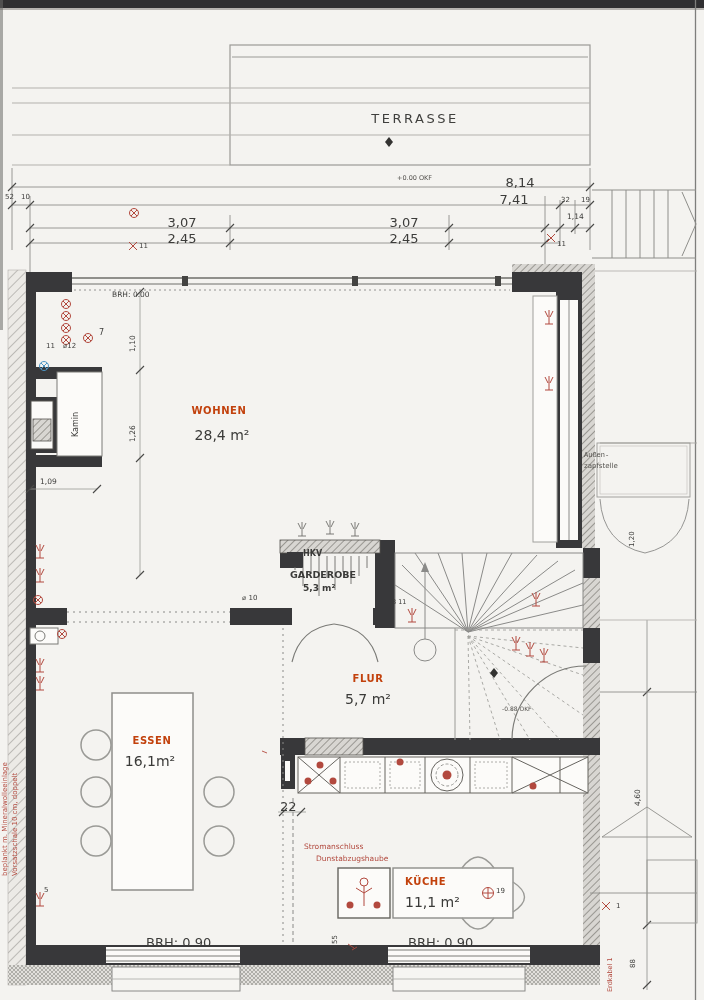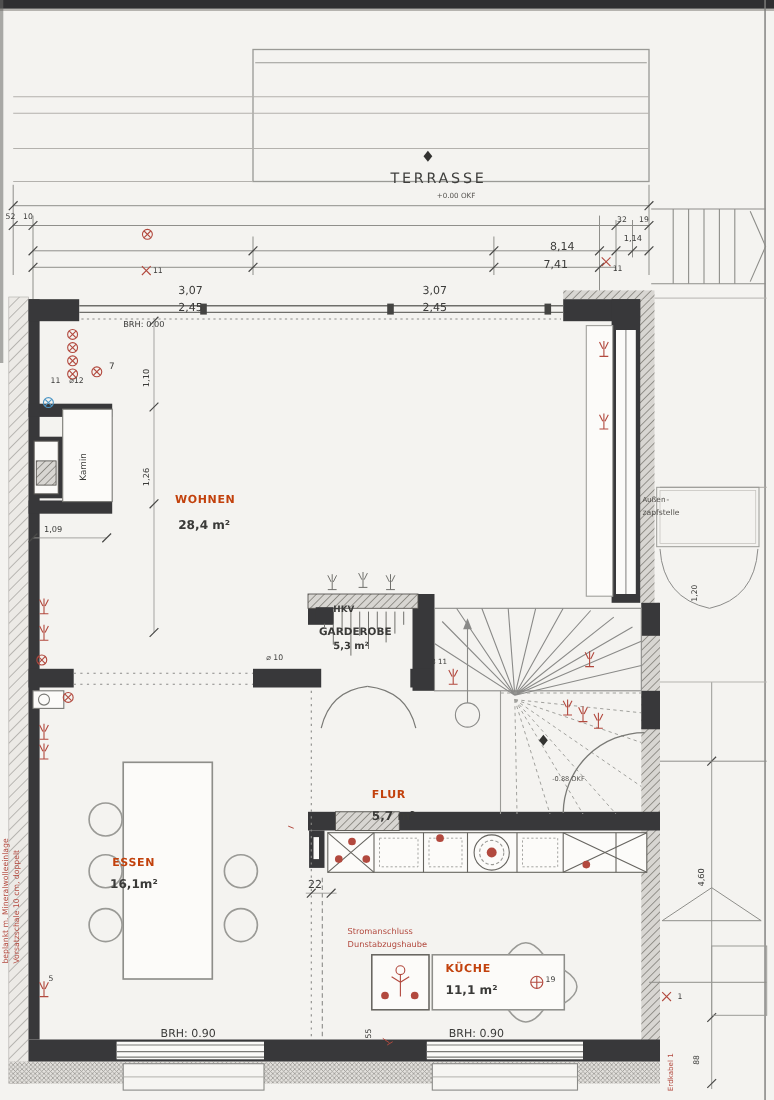--- a/index.html
+++ b/index.html
@@ -1,27 +1,27 @@
 <!DOCTYPE html>
 <html><head>
 <meta charset="utf-8">
 <style>
   html,body{margin:0;padding:0;background:#ffffff;}
   .plan{position:relative;width:704px;height:1000px;background:#f4f3f0;overflow:hidden;
         font-family:"DejaVu Sans",sans-serif;}
   .plan svg{position:absolute;left:0;top:0;}
   .lbl{position:absolute;white-space:nowrap;line-height:1;color:#3d3d3b;}
-  .c{margin-top:44px;}
+  .c{text-align:center;}
   .red{color:#b2493e;}
   .rot{transform:rotate(-90deg);transform-origin:0 0;}
   .rm{font-size:10px;font-weight:600;letter-spacing:.6px;color:#c2410c;}
   .rms{font-size:9.5px;font-weight:600;color:#3a3a38;}
-  .ar{font-size:11px;font-weight:700;color:#3a3a38;}
+  .ar{font-size:14px;font-weight:400;color:#3a3a38;}
   .ars{font-size:9px;font-weight:600;color:#3a3a38;}
-  .dm{font-size:10px;color:#3c3c3a;}
+  .dm{font-size:13px;color:#3c3c3a;}
   .sm{font-size:7px;color:#3c3c3a;}
   .tiny{font-size:6.5px;color:#55534f;margin-top:36px;}
   .ttl{font-size:13px;letter-spacing:2.5px;color:#3f3f3d;}
   .note{font-size:7px;}
 </style>
 </head>
 <body>
 
 <div class="plan">
 
@@ -336,21 +336,21 @@
 <div class="lbl tiny" style="left:502px;top:670px;font-size:6px;">-0.88 OKF</div>
 
 <div class="lbl rm c" style="left:102px;top:736px;width:100px;">ESSEN</div>
 <div class="lbl ar c" style="left:100px;top:754px;width:100px;">16,1m²</div>
 
 <div class="lbl rot note red" style="left:12px;top:876px;">Vorsatzschale 10 cm, doppelt</div>
 <div class="lbl rot note red" style="left:2px;top:876px;">beplankt m. Mineralwolleeinlage</div>
 <div class="lbl sm red" style="left:44px;top:887px;">5</div>
 
 <div class="lbl dm" style="left:280px;top:800px;">22</div>
-<div class="lbl note red" style="left:316px;top:843px;font-size:7.5px;">Stromanschluss</div>
+<div class="lbl note red" style="left:304px;top:843px;font-size:7.5px;">Stromanschluss</div>
 <div class="lbl note red" style="left:316px;top:855px;font-size:7.5px;">Dunstabzugshaube</div>
 
 <div class="lbl rm" style="left:405px;top:877px;">KÜCHE</div>
 <div class="lbl ar" style="left:405px;top:895px;">11,1 m²</div>
 <div class="lbl sm red" style="left:496px;top:888px;">19</div>
 <div class="lbl rot sm" style="left:332px;top:944px;">55</div>
 
 <div class="lbl dm" style="left:146px;top:936px;">BRH: 0.90</div>
 <div class="lbl dm" style="left:408px;top:936px;">BRH: 0.90</div>
 

